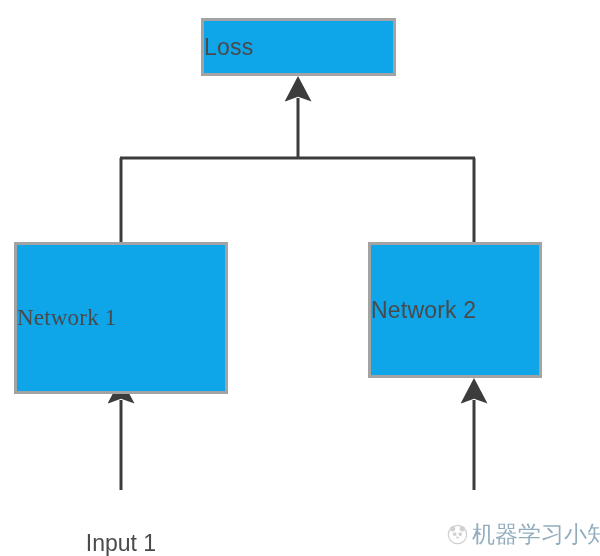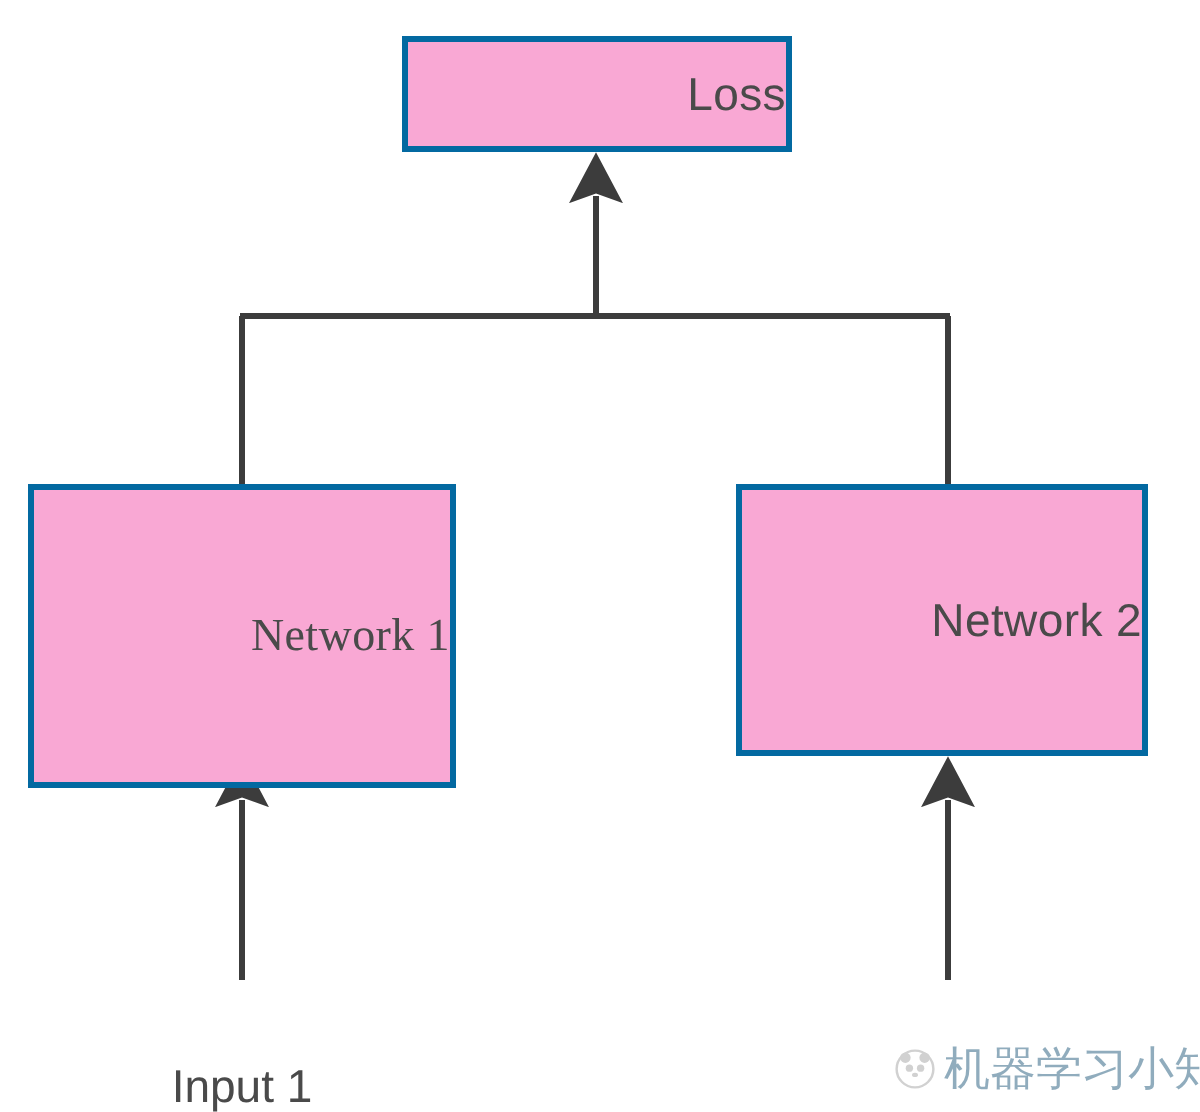--- a/index.html
+++ b/index.html
@@ -13,25 +13,25 @@
   #canvas {
     position: relative;
     width: 600px;
     height: 556px;
     background: #ffffff;
     overflow: hidden;
   }
   .node-box {
     position: absolute;
     box-sizing: border-box;
-    border: 3px solid #0369a1;
-    background: #f9a8d4;
+    border: 3px solid #a3a3a3;
+    background: #0ea5e9;
     display: flex;
     align-items: center;
-    justify-content: flex-end;
+    justify-content: flex-start;
   }
   .node-label {
     color: #4a4a4a;
     font-weight: 400;
     letter-spacing: 0.2px;
     white-space: nowrap;
   }
   #loss-box {
     left: 201px;
     top: 18px;
@@ -42,21 +42,21 @@
   #net1-box {
     left: 14px;
     top: 242px;
     width: 214px;
     height: 152px;
     font-family: Liberation Serif, serif;
   }
   #net2-box {
     left: 368px;
     top: 242px;
-    width: 206px;
+    width: 174px;
     height: 136px;
   }
   #net1-box .node-label,
   #net2-box .node-label { font-size: 23px; }
 
   .input-label {
     position: absolute;
     color: #4a4a4a;
     font-size: 23px;
     white-space: nowrap;

